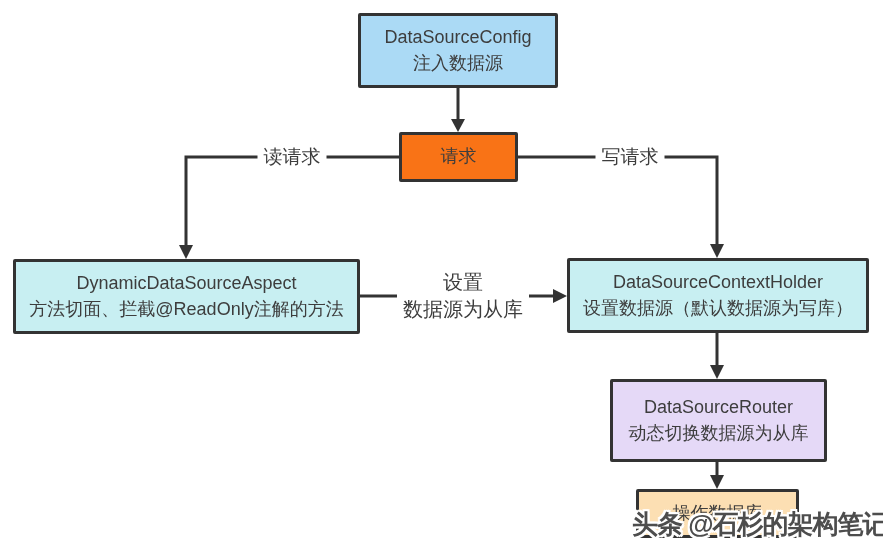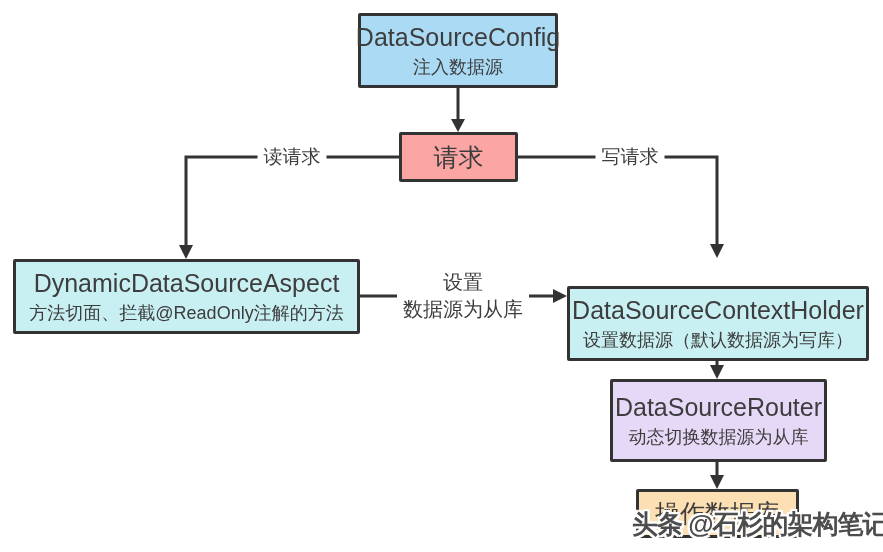--- a/index.html
+++ b/index.html
@@ -26,26 +26,26 @@
     border: 3px solid var(--line);
     border-radius: 2px;
     box-sizing: border-box;
     display: flex;
     flex-direction: column;
     justify-content: center;
     align-items: center;
     text-align: center;
     line-height: 1.4;
   }
-  .node .title { font-size: 25px; white-space: nowrap; }
+  .node .title { font-size: 18px; white-space: nowrap; }
   .node .subtitle { font-size: 18px; white-space: nowrap; }
   .node-config  { left: 358px; top: 13px;  width: 200px; height: 75px; }
   .node-request { left: 399px; top: 132px; width: 119px; height: 50px; }
   .node-aspect  { left: 13px;  top: 259px; width: 347px; height: 75px; }
-  .node-holder  { left: 567px; top: 258px; width: 302px; height: 75px; margin-top: 28px; }
+  .node-holder  { left: 567px; top: 258px; width: 302px; height: 75px; }
   .node-router  { left: 610px; top: 379px; width: 217px; height: 83px; }
   .node-db      { left: 636px; top: 489px; width: 163px; height: 49px; }
   .edge-label {
     position: absolute;
     background: #ffffff;
     font-size: 19px;
     line-height: 1.35;
     padding: 0 6px;
     text-align: center;
     white-space: nowrap;
@@ -91,21 +91,21 @@
 
     <path d="M717,448 L717,476"></path>
     <polygon points="710,475 724,475 717,489"></polygon>
   </svg>
 
   <div class="node node-config" style="background-color: rgb(171, 218, 245);">
     <div class="title">DataSourceConfig</div>
     <div class="subtitle">注入数据源</div>
   </div>
 
-  <div class="node node-request" style="background-color: #fca5a5;">
+  <div class="node node-request" style="background-color: #f97316;">
     <div class="title">请求</div>
   </div>
 
   <div class="node node-aspect" style="background-color: rgb(200, 239, 242);">
     <div class="title">DynamicDataSourceAspect</div>
     <div class="subtitle">方法切面、拦截@ReadOnly注解的方法</div>
   </div>
 
   <div class="node node-holder" style="background-color: rgb(200, 239, 242);">
     <div class="title">DataSourceContextHolder</div>

